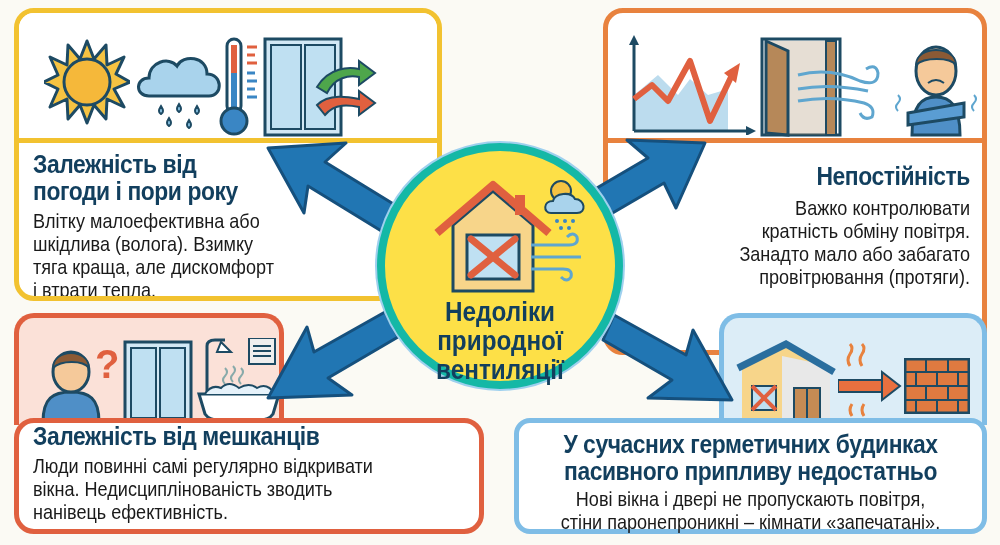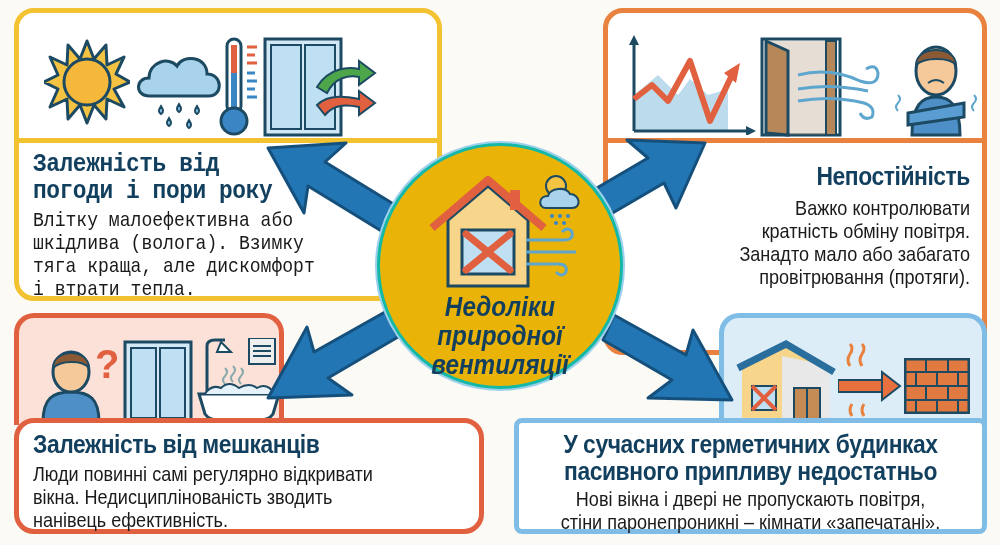--- a/index.html
+++ b/index.html
@@ -39,48 +39,47 @@
     font-size: 21px;
     line-height: 23px;
     transform: scaleX(0.86);
     transform-origin: left top;
     white-space: pre-line;
   }
   .right .title, .right .body { transform-origin: right top; text-align: right; }
   .center .title, .center .body { transform-origin: center top; text-align: center; }
 
   
-  #c1 { left: 14px; top: 8px; width: 428px; height: 293px; border-color: #f2c230; font-family: Liberation Mono, monospace; }
+  #c1 { left: 14px; top: 8px; width: 428px; height: 293px; border-color: #f2c230; }
   #c1 .icons { height: 130px; border-color: #f2c230; background:#fff; }
   #c1 .textbox { top: 130px; padding: 8px 14px; }
 
   
   #c2 { left: 603px; top: 8px; width: 384px; height: 347px; border-color: #e8823e; }
   #c2 .icons { height: 130px; border-color: #e8823e; }
   #c2 .textbox { top: 130px; padding: 8px 12px; }
 
   
   #c3 { left: 14px; top: 313px; width: 470px; height: 221px; border: none; background: transparent; overflow: visible; }
   #c3 .icons { left: 0; top: 0; width: 270px; height: 112px; border: 5px solid #e0603f; border-bottom: none; border-radius: 20px 20px 0 0; background: #fbe1d8; }
-  #c3 .textbox { top: 105px; border: 5px solid #e0603f; border-radius: 20px; background: #fff; padding: 8px 14px; }
+  #c3 .textbox { top: 105px; border: 5px solid #e0603f; border-radius: 20px; background: #fff; padding: 0 14px; }
 
   
   #c4 { left: 514px; top: 313px; width: 473px; height: 221px; border: none; background: transparent; overflow: visible; }
   #c4 .icons { left: 205px; top: 0; width: 268px; height: 112px; border: 5px solid #7fbde6; border-bottom: none; border-radius: 20px 20px 0 0; background: #dcedf7; }
-  #c4 .textbox { top: 105px; border: 5px solid #7fbde6; border-radius: 8px; background: #fff; padding: 8px 10px; }
+  #c4 .textbox { top: 105px; border: 5px solid #7fbde6; border-radius: 16px; background: #fff; padding: 8px 10px; }
 
   .center-circle {
     position: absolute;
     left: 377px; top: 143px; width: 246px; height: 246px;
     border-radius: 50%;
-    border: 3px solid #14b8a6;
-    background: #eab308;
+    border: 8px solid #14b8a6;
+    background: #fde047;
     box-shadow: 0 0 0 2px #9ed0ee;
     z-index: 3;
-    font-style: italic;
   }
   .center-title {
     position: absolute;
     left: 0; right: 0; top: 147px;
     text-align: center;
     color: #123f5e;
     font-weight: bold;
     font-size: 27px;
     line-height: 29px;
     white-space: pre-line;

